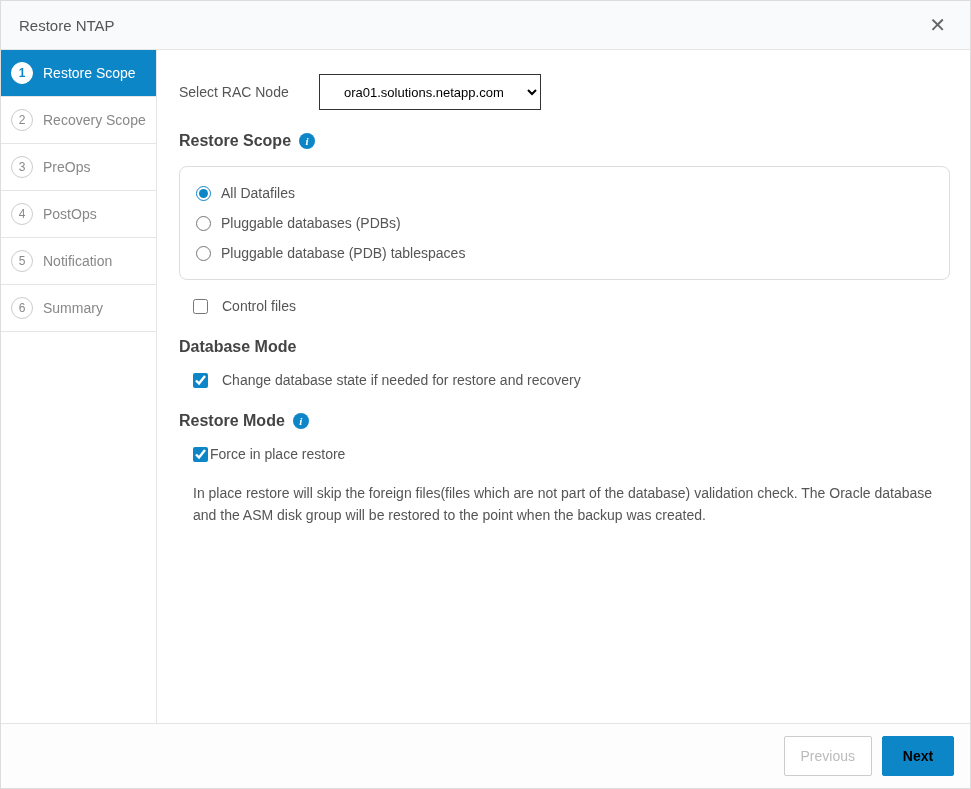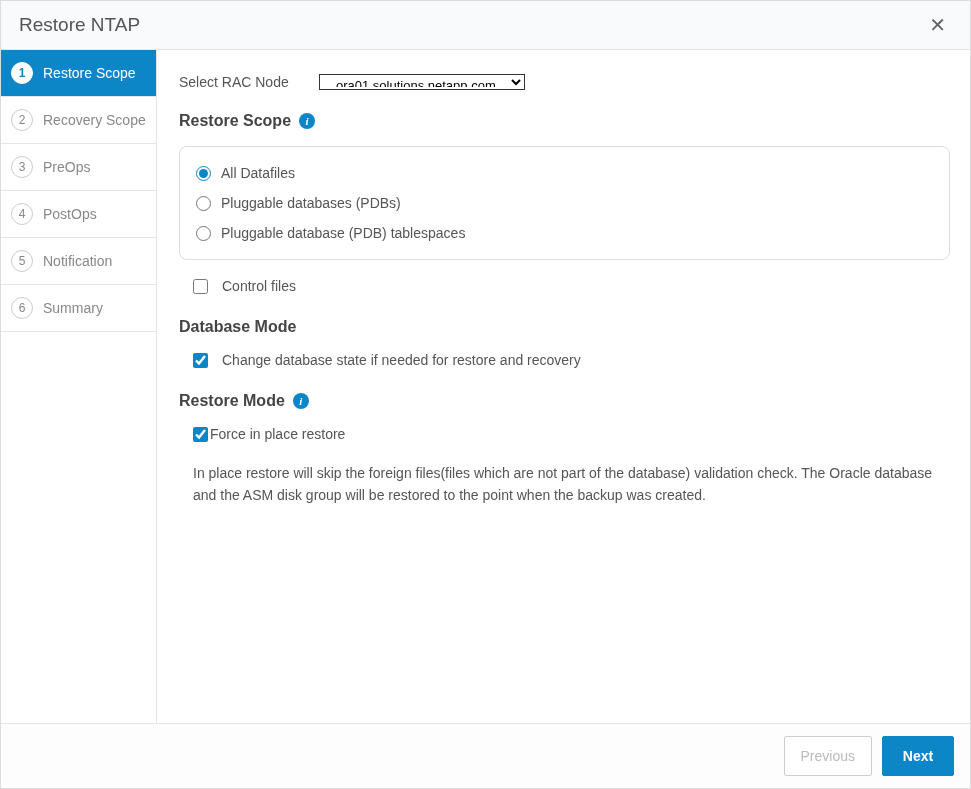--- a/index.html
+++ b/index.html
@@ -22,21 +22,21 @@
   }
   .header {
     display: flex;
     align-items: center;
     justify-content: space-between;
     padding: 10px 18px;
     border-bottom: 1px solid #e5e5e5;
     background: #f9fafb;
   }
   .header-title {
-    font-size: 19px;
+    font-size: 15px;
     font-weight: 400;
     color: #555;
   }
   .close-icon {
     font-size: 20px;
     color: #666;
     cursor: pointer;
     padding: 2px 6px;
   }
   .body {
@@ -91,23 +91,23 @@
     display: flex;
     align-items: center;
     margin-bottom: 22px;
   }
   .row .lbl {
     width: 140px;
     color: #555;
   }
   select.dropdown {
     border: 1px solid #333;
-    padding: 2px 12px;
+    padding: 2px 20px;
     font-size: 13px;
-    height: 16px;
+    height: 36px;
     min-width: 190px;
     background: #fff;
   }
   .section-title {
     font-size: 16px;
     font-weight: 600;
     color: #444;
     margin-bottom: 16px;
     display: flex;
     align-items: center;
@@ -184,21 +184,21 @@
     cursor: pointer;
   }
   .btn-prev {
     background: #fff;
     border: 1px solid #ccc;
     color: #bbb;
   }
   .btn-next {
     background: #0d86c8;
     border: 1px solid #0d86c8;
-    color: #ffffff;
+    color: #000000;
     font-weight: 600;
   }
 </style>
 </head>
 <body>
 
 <div class="dialog">
   <div class="header">
     <div class="header-title">Restore NTAP</div>
     <div class="close-icon">✕</div>

